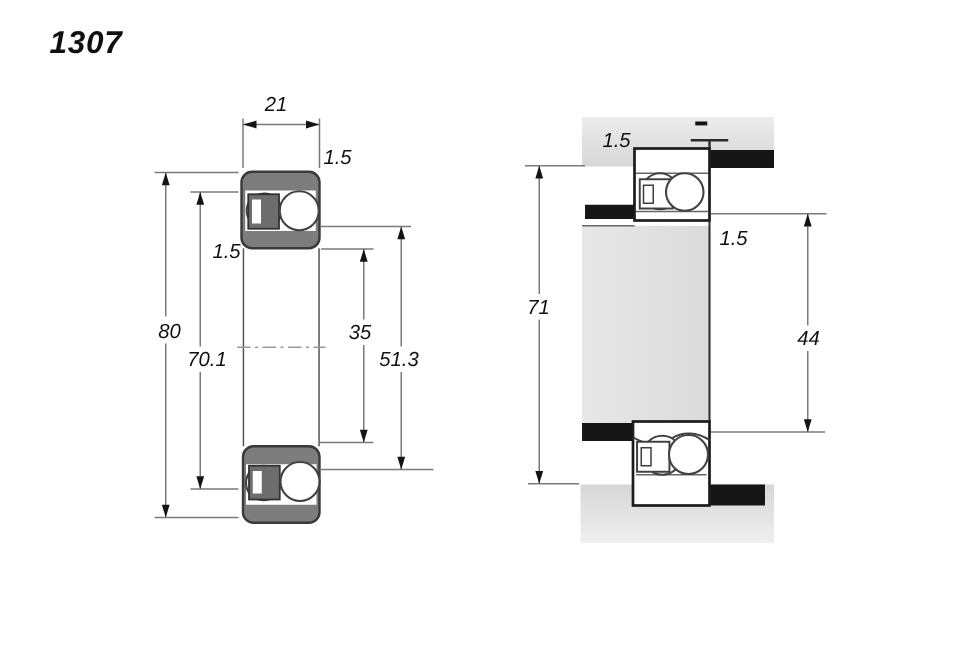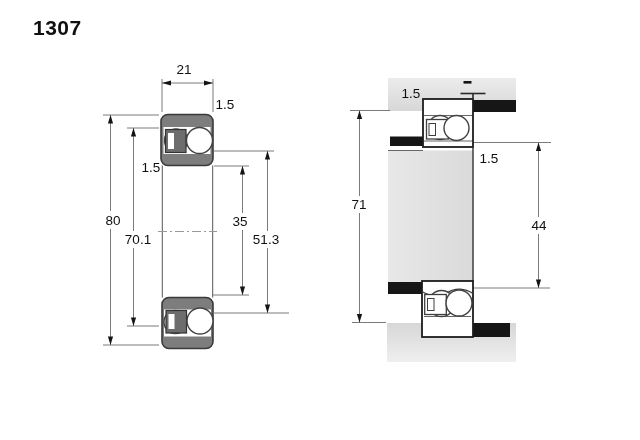--- a/index.html
+++ b/index.html
@@ -1,17 +1,17 @@
 <!DOCTYPE html>
 <html><head>
 <meta charset="utf-8">
 <style>
   html,body{margin:0;padding:0;background:#ffffff;}
   #canvas{position:relative;width:556px;height:440px;background:#ffffff;overflow:hidden;
-          font-family:"Liberation Sans",sans-serif;}
+          font-family:"Liberation Sans",sans-serif;font-style:italic;}
   svg{position:absolute;left:0;top:0;}
   text{font-family:"Liberation Sans",sans-serif;font-size:13.5px;fill:#101010;}
   .dim-text{text-anchor:middle;}
   .title-text{font-size:21px;font-weight:bold;letter-spacing:0.5px;}
   .dimline{stroke:#7a7a7a;stroke-width:1;fill:none;}
   .thinline{stroke:#555555;stroke-width:1;fill:none;}
   .raceline{stroke:#666666;stroke-width:1;fill:none;}
   .centerline{stroke:#999999;stroke-width:1;fill:none;stroke-dasharray:9 3 2 3;}
   .arrow{fill:#141414;stroke:none;}
   .halo{fill:#ffffff;stroke:none;}

